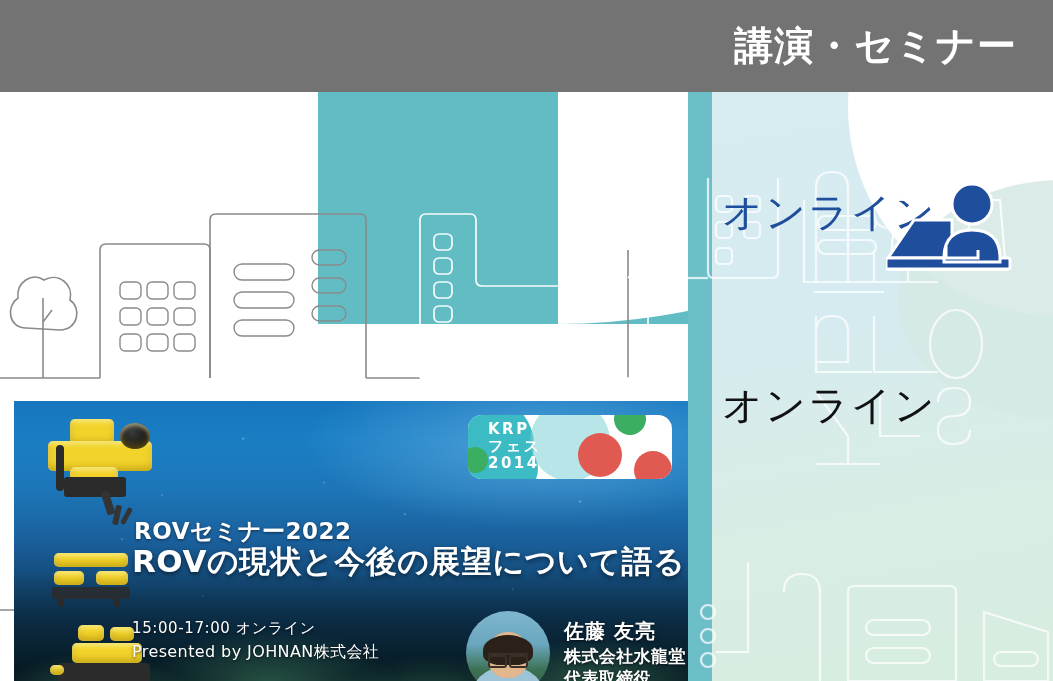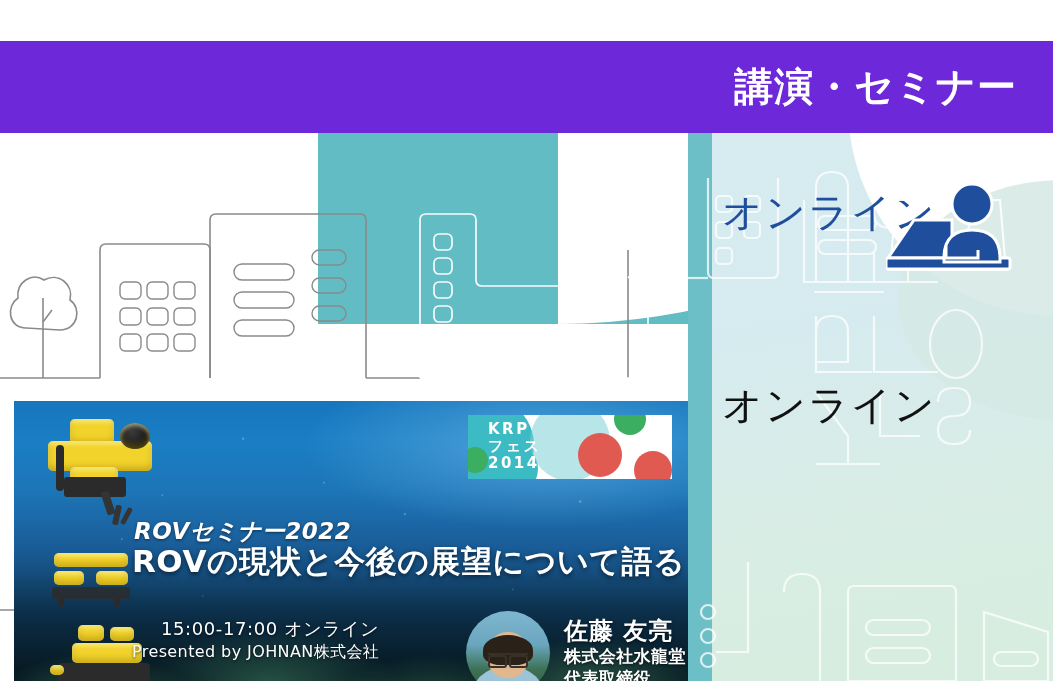--- a/index.html
+++ b/index.html
@@ -15,23 +15,22 @@
     position:absolute; inset:0;
     width:1053px; height:681px;
     background:#ffffff;
     overflow:hidden;
   }
 
   
   #category-banner {
     position:absolute; left:0; top:0;
     width:1053px; height:92px;
-    background:#6d28d9;
+    background:#737373;
     z-index:40;
-    margin-top:41px;
   }
   #category-banner .cat-label {
     position:absolute; right:36px; top:50%;
     transform:translateY(-50%);
     color:#ffffff;
     font-size:39px;
     font-weight:bold;
     letter-spacing:1px;
     white-space:nowrap;
     font-family:"DejaVu Sans","Liberation Sans",sans-serif;
@@ -137,56 +136,55 @@
 
   #rov1 { left:34px; top:18px; width:118px; height:110px; }
   #rov2 { left:38px; top:150px; width:82px; height:56px; }
   #rov3 { left:36px; top:224px; width:104px; height:74px; }
 
   
   #krp-badge {
     position:absolute; left:454px; top:14px;
     width:204px; height:64px;
     background:#ffffff;
-    z-index:6; overflow:hidden;
+    z-index:6; overflow:hidden;border-radius:14px;
   }
   #krp-badge .blob { position:absolute; border-radius:50%; }
   #krp-badge .krp-text {
     position:absolute; left:20px; top:6px;
     color:#ffffff; font-size:15px; line-height:17px;
     font-weight:bold; letter-spacing:2.5px;
     font-family:"DejaVu Sans","Liberation Sans",sans-serif;
     z-index:9; text-align:left;
   }
 
   
   #banner-subtitle {
     position:absolute; left:120px; top:115px;
     color:#ffffff; font-size:23px; font-weight:bold;
     letter-spacing:.5px; z-index:7;
     font-family:"DejaVu Sans","Liberation Sans",sans-serif;
     text-shadow:0 1px 3px rgba(0,0,0,.55);
-    font-style:italic;
   }
   #banner-title {
     position:absolute; left:118px; top:140px;
     color:#ffffff; font-size:31px; font-weight:bold;
     letter-spacing:.5px; z-index:7; white-space:nowrap;
     font-family:"DejaVu Sans","Liberation Sans",sans-serif;
     text-shadow:0 2px 5px rgba(0,0,0,.6);
   }
   #banner-date-block {
     position:absolute; left:118px; top:216px; z-index:7;
     color:#ffffff;
     font-family:"DejaVu Sans","Liberation Sans",sans-serif;
     text-shadow:0 1px 3px rgba(0,0,0,.65);
   }
   #banner-date { font-size:25px; font-weight:bold; letter-spacing:1px; line-height:30px; }
   #banner-date .dow { font-size:14px; font-weight:bold; }
-  #banner-time { font-size:18px; line-height:23px; letter-spacing:.6px;text-align:right; }
+  #banner-time { font-size:15px; line-height:23px; letter-spacing:.6px; }
   #banner-presented { font-size:16px; line-height:23px; letter-spacing:.4px; }
 
   
   #speaker-block { position:absolute; left:452px; top:210px; z-index:7; display:flex; align-items:center; gap:14px; }
   #speaker-photo {
     width:84px; height:84px; border-radius:50%;
     overflow:hidden; position:relative;
     background:linear-gradient(180deg,#7fb6cf 0%,#6aa6be 40%,#3d7154 70%,#2f5a44 100%);
     flex:0 0 auto;
   }
@@ -214,21 +212,21 @@
   #speaker-photo .shirt {
     position:absolute; left:50%; bottom:-4px; transform:translateX(-50%);
     width:74px; height:32px; border-radius:36px 36px 0 0;
     background:#9CC3D6;
   }
   #speaker-text {
     color:#ffffff;
     font-family:"DejaVu Sans","Liberation Sans",sans-serif;
     text-shadow:0 1px 3px rgba(0,0,0,.65);
   }
-  #speaker-name { font-size:24px; font-weight:bold; letter-spacing:1px; line-height:28px; }
+  #speaker-name { font-size:20px; font-weight:bold; letter-spacing:1px; line-height:28px; }
   #speaker-company { font-size:17px; font-weight:bold; line-height:22px; letter-spacing:.4px; }
   #speaker-role { font-size:17px; font-weight:bold; line-height:22px; letter-spacing:.4px; }
 
   
   #tag-panel {
     position:absolute; left:688px; top:92px;
     width:365px; height:589px;
     z-index:30;
     overflow:hidden;
     background:linear-gradient(170deg,#D7ECF1 0%,#D6EBEF 40%,#D9EDE4 72%,#D6EDDF 100%);

